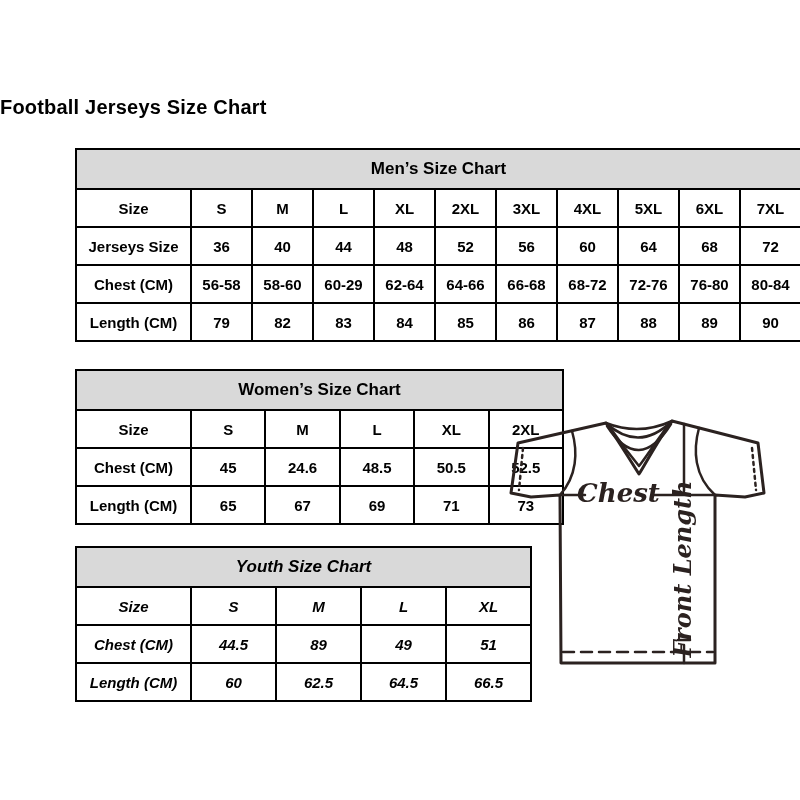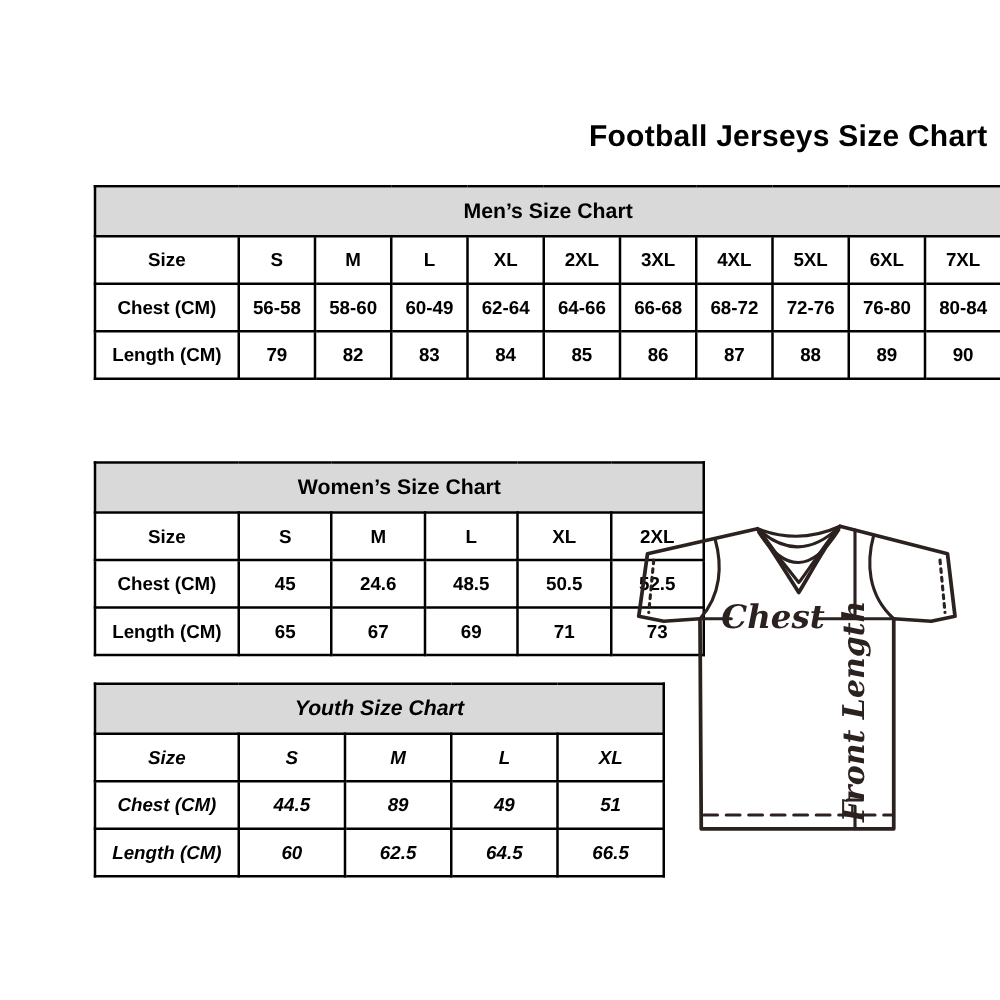--- a/index.html
+++ b/index.html
@@ -1,22 +1,22 @@
 <!DOCTYPE html>
 <html><head>
 <meta charset="utf-8">
 <style>
   html,body{margin:0;padding:0;}
   body{
     width:800px;height:800px;background:#ffffff;position:relative;
     font-family:"Liberation Sans",sans-serif;color:#000000;overflow:hidden;
   }
   .page-title{
-    position:absolute;top:96px;left:0;width:790px;text-align:right;
-    font-size:24px;font-weight:bold;letter-spacing:0.2px;
+    position:absolute;top:96px;left:0;width:790px;text-align:left;
+    font-size:20px;font-weight:bold;letter-spacing:0.2px;
   }
   .size-table{position:absolute;}
   .size-table table{
     border-collapse:collapse;table-layout:fixed;width:100%;margin-left:40px;
   }
   .size-table th,.size-table td{
     border:2px solid #000000;text-align:center;vertical-align:middle;
     font-weight:bold;font-size:15px;padding:0;overflow:hidden;
   }
   .size-table th.table-title{
@@ -66,24 +66,37 @@
           <td>L</td>
           <td>XL</td>
           <td>2XL</td>
           <td>3XL</td>
           <td>4XL</td>
           <td>5XL</td>
           <td>6XL</td>
           <td>7XL</td>
         </tr>
         <tr>
+          <td>Jerseys Size</td>
+          <td>36</td>
+          <td>40</td>
+          <td>44</td>
+          <td>48</td>
+          <td>52</td>
+          <td>56</td>
+          <td>60</td>
+          <td>64</td>
+          <td>68</td>
+          <td>72</td>
+        </tr>
+        <tr>
           <td>Chest (CM)</td>
           <td>56-58</td>
           <td>58-60</td>
-          <td>60-49</td>
+          <td>60-29</td>
           <td>62-64</td>
           <td>64-66</td>
           <td>66-68</td>
           <td>68-72</td>
           <td>72-76</td>
           <td>76-80</td>
           <td>80-84</td>
         </tr>
         <tr>
           <td>Length (CM)</td>

